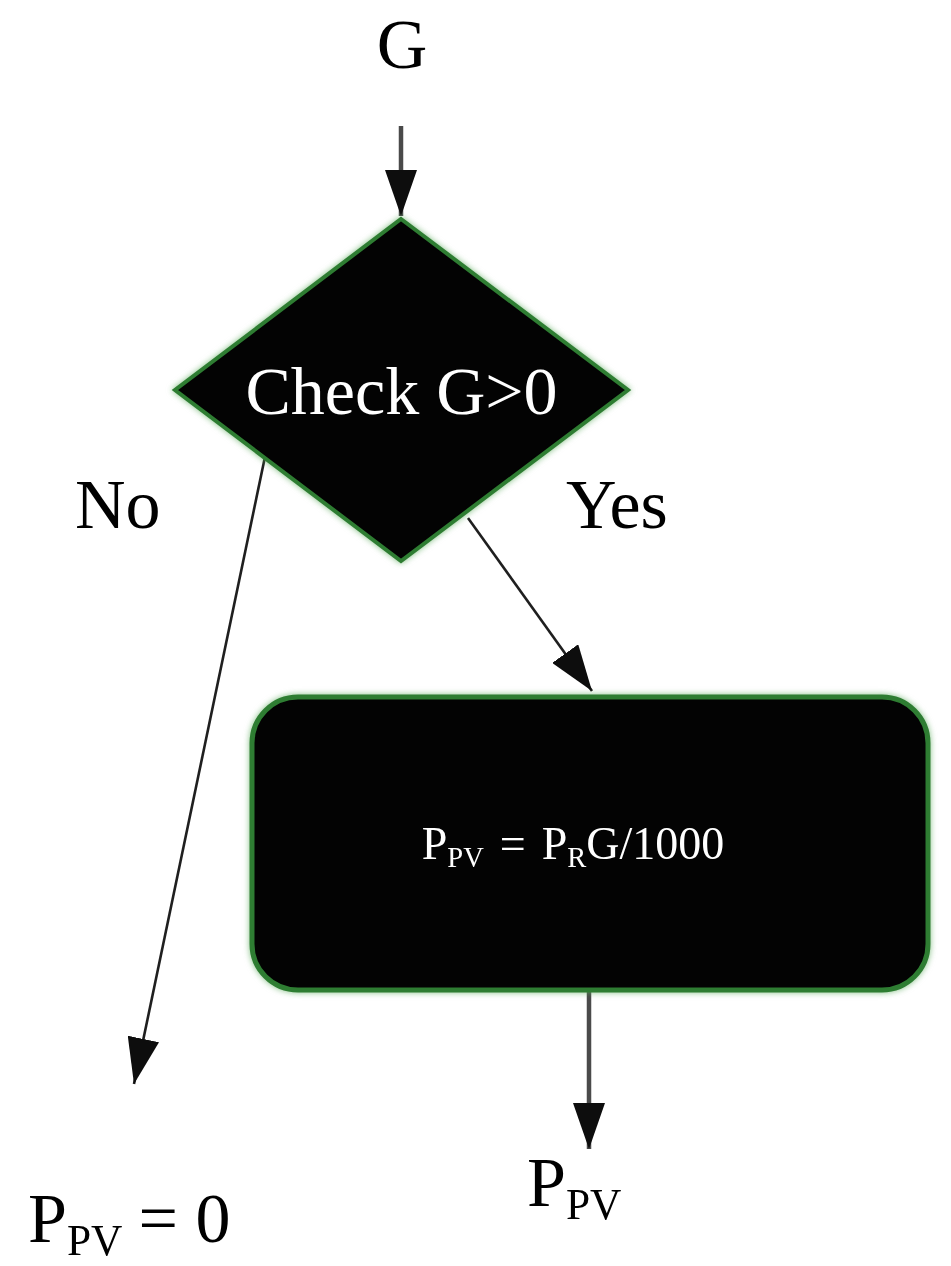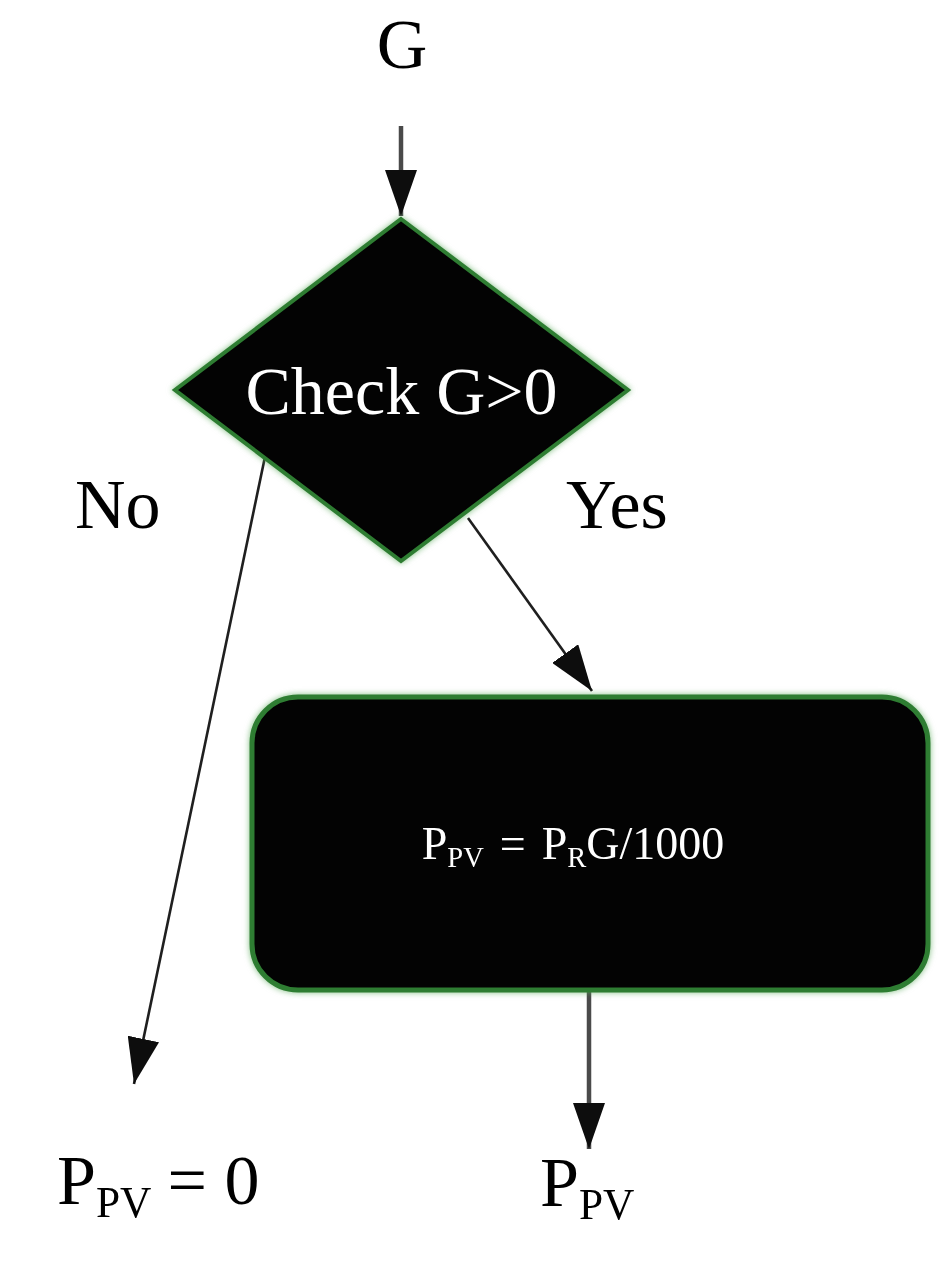--- a/index.html
+++ b/index.html
@@ -31,22 +31,22 @@
                 justify-content:center; text-align:center; }
   sub.s { font-size:62%; position:relative; top:.30em; line-height:0; vertical-align:baseline; }
   .gap-l { margin-left:16px; } .gap-r { margin-right:16px; }
 
   #g-label       { left:357px; top:10px;  width:90px; text-align:center; }
   #decision-text { left:175px; top:219px; width:453px; height:343px; font-size:68px; }
   #no-label      { left:75px;  top:470px; }
   #yes-label     { left:566px; top:470px; }
   #formula-box   { left:252px; top:697px; width:676px; height:293px;
                    font-size:46px; padding-right:34px; }
-  #ppv-zero      { left:28px;  top:1146px;margin-left:29px; }
-  #ppv-out       { left:540px; top:1148px; }
+  #ppv-zero      { left:28px;  top:1184px; }
+  #ppv-out       { left:527px; top:1148px; }
 </style>
 </head>
 <body>
 
 <div class="canvas">
 
   <svg class="layer" viewBox="0 0 951 1266" xmlns="http://www.w3.org/2000/svg">
     <defs>
       <marker id="arrowhead" markerUnits="userSpaceOnUse" markerWidth="48" markerHeight="32" refX="46" refY="16" orient="auto">
         <path d="M0,0 L46,16 L0,32 Z"></path>

